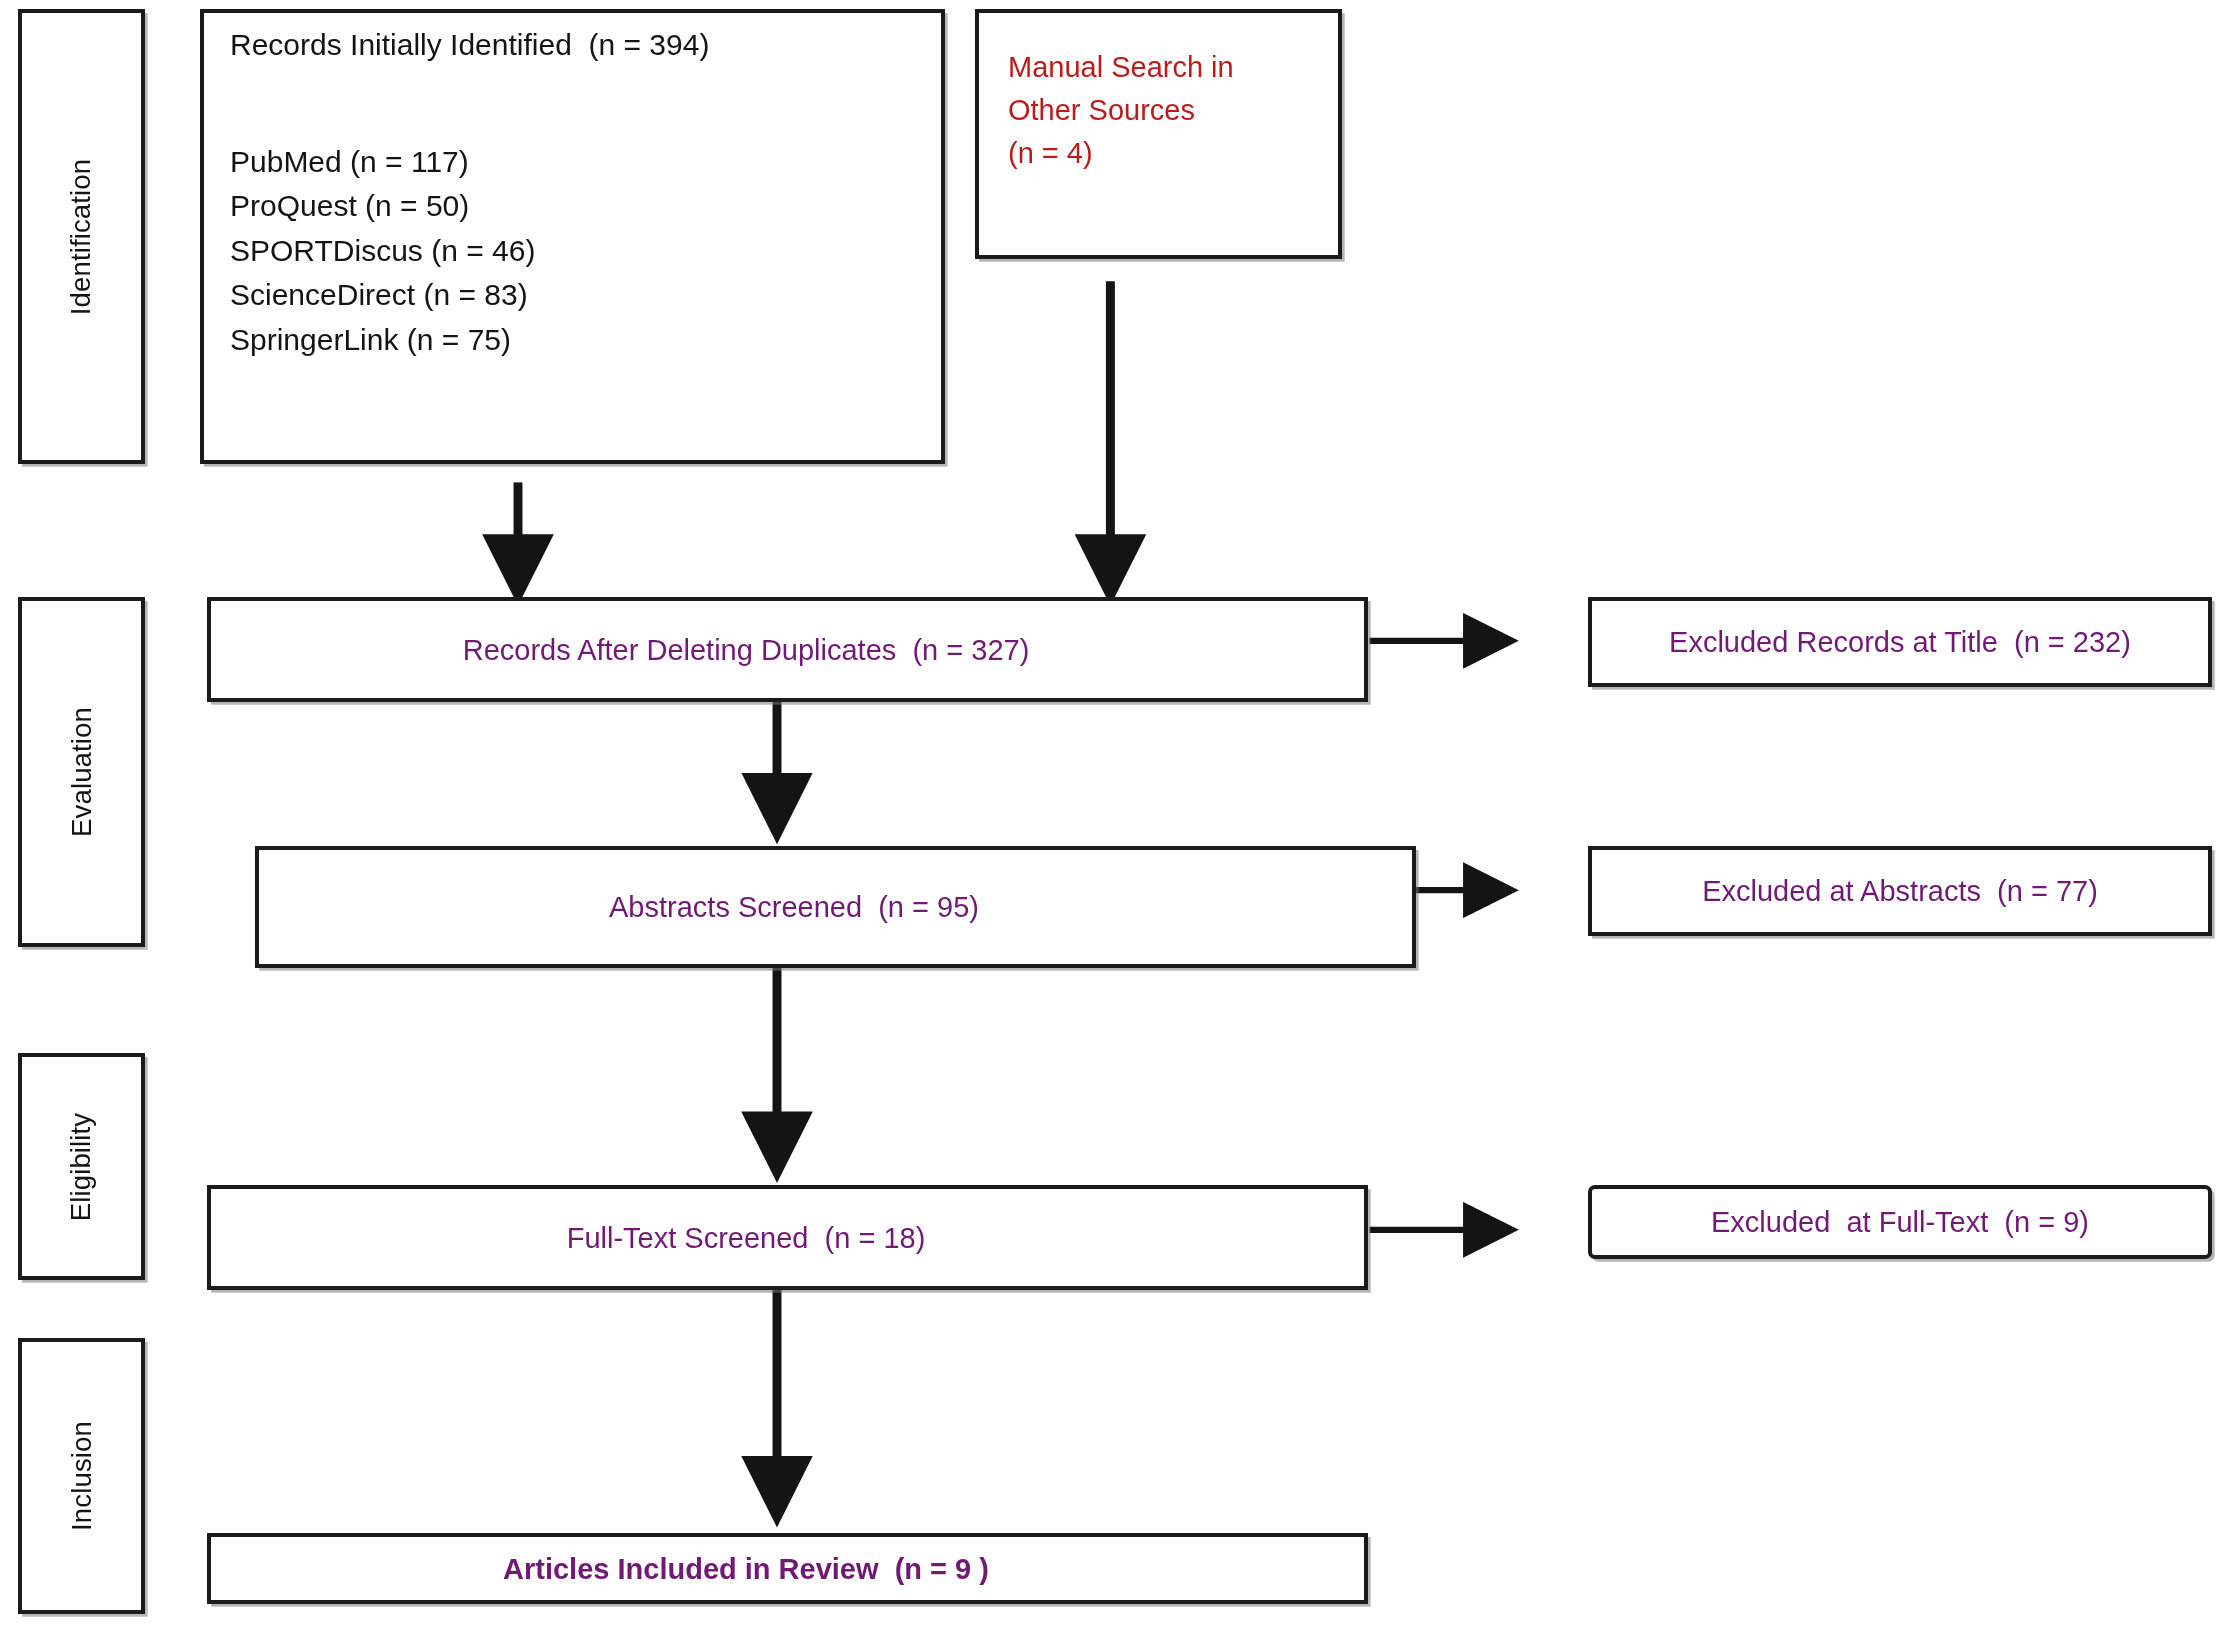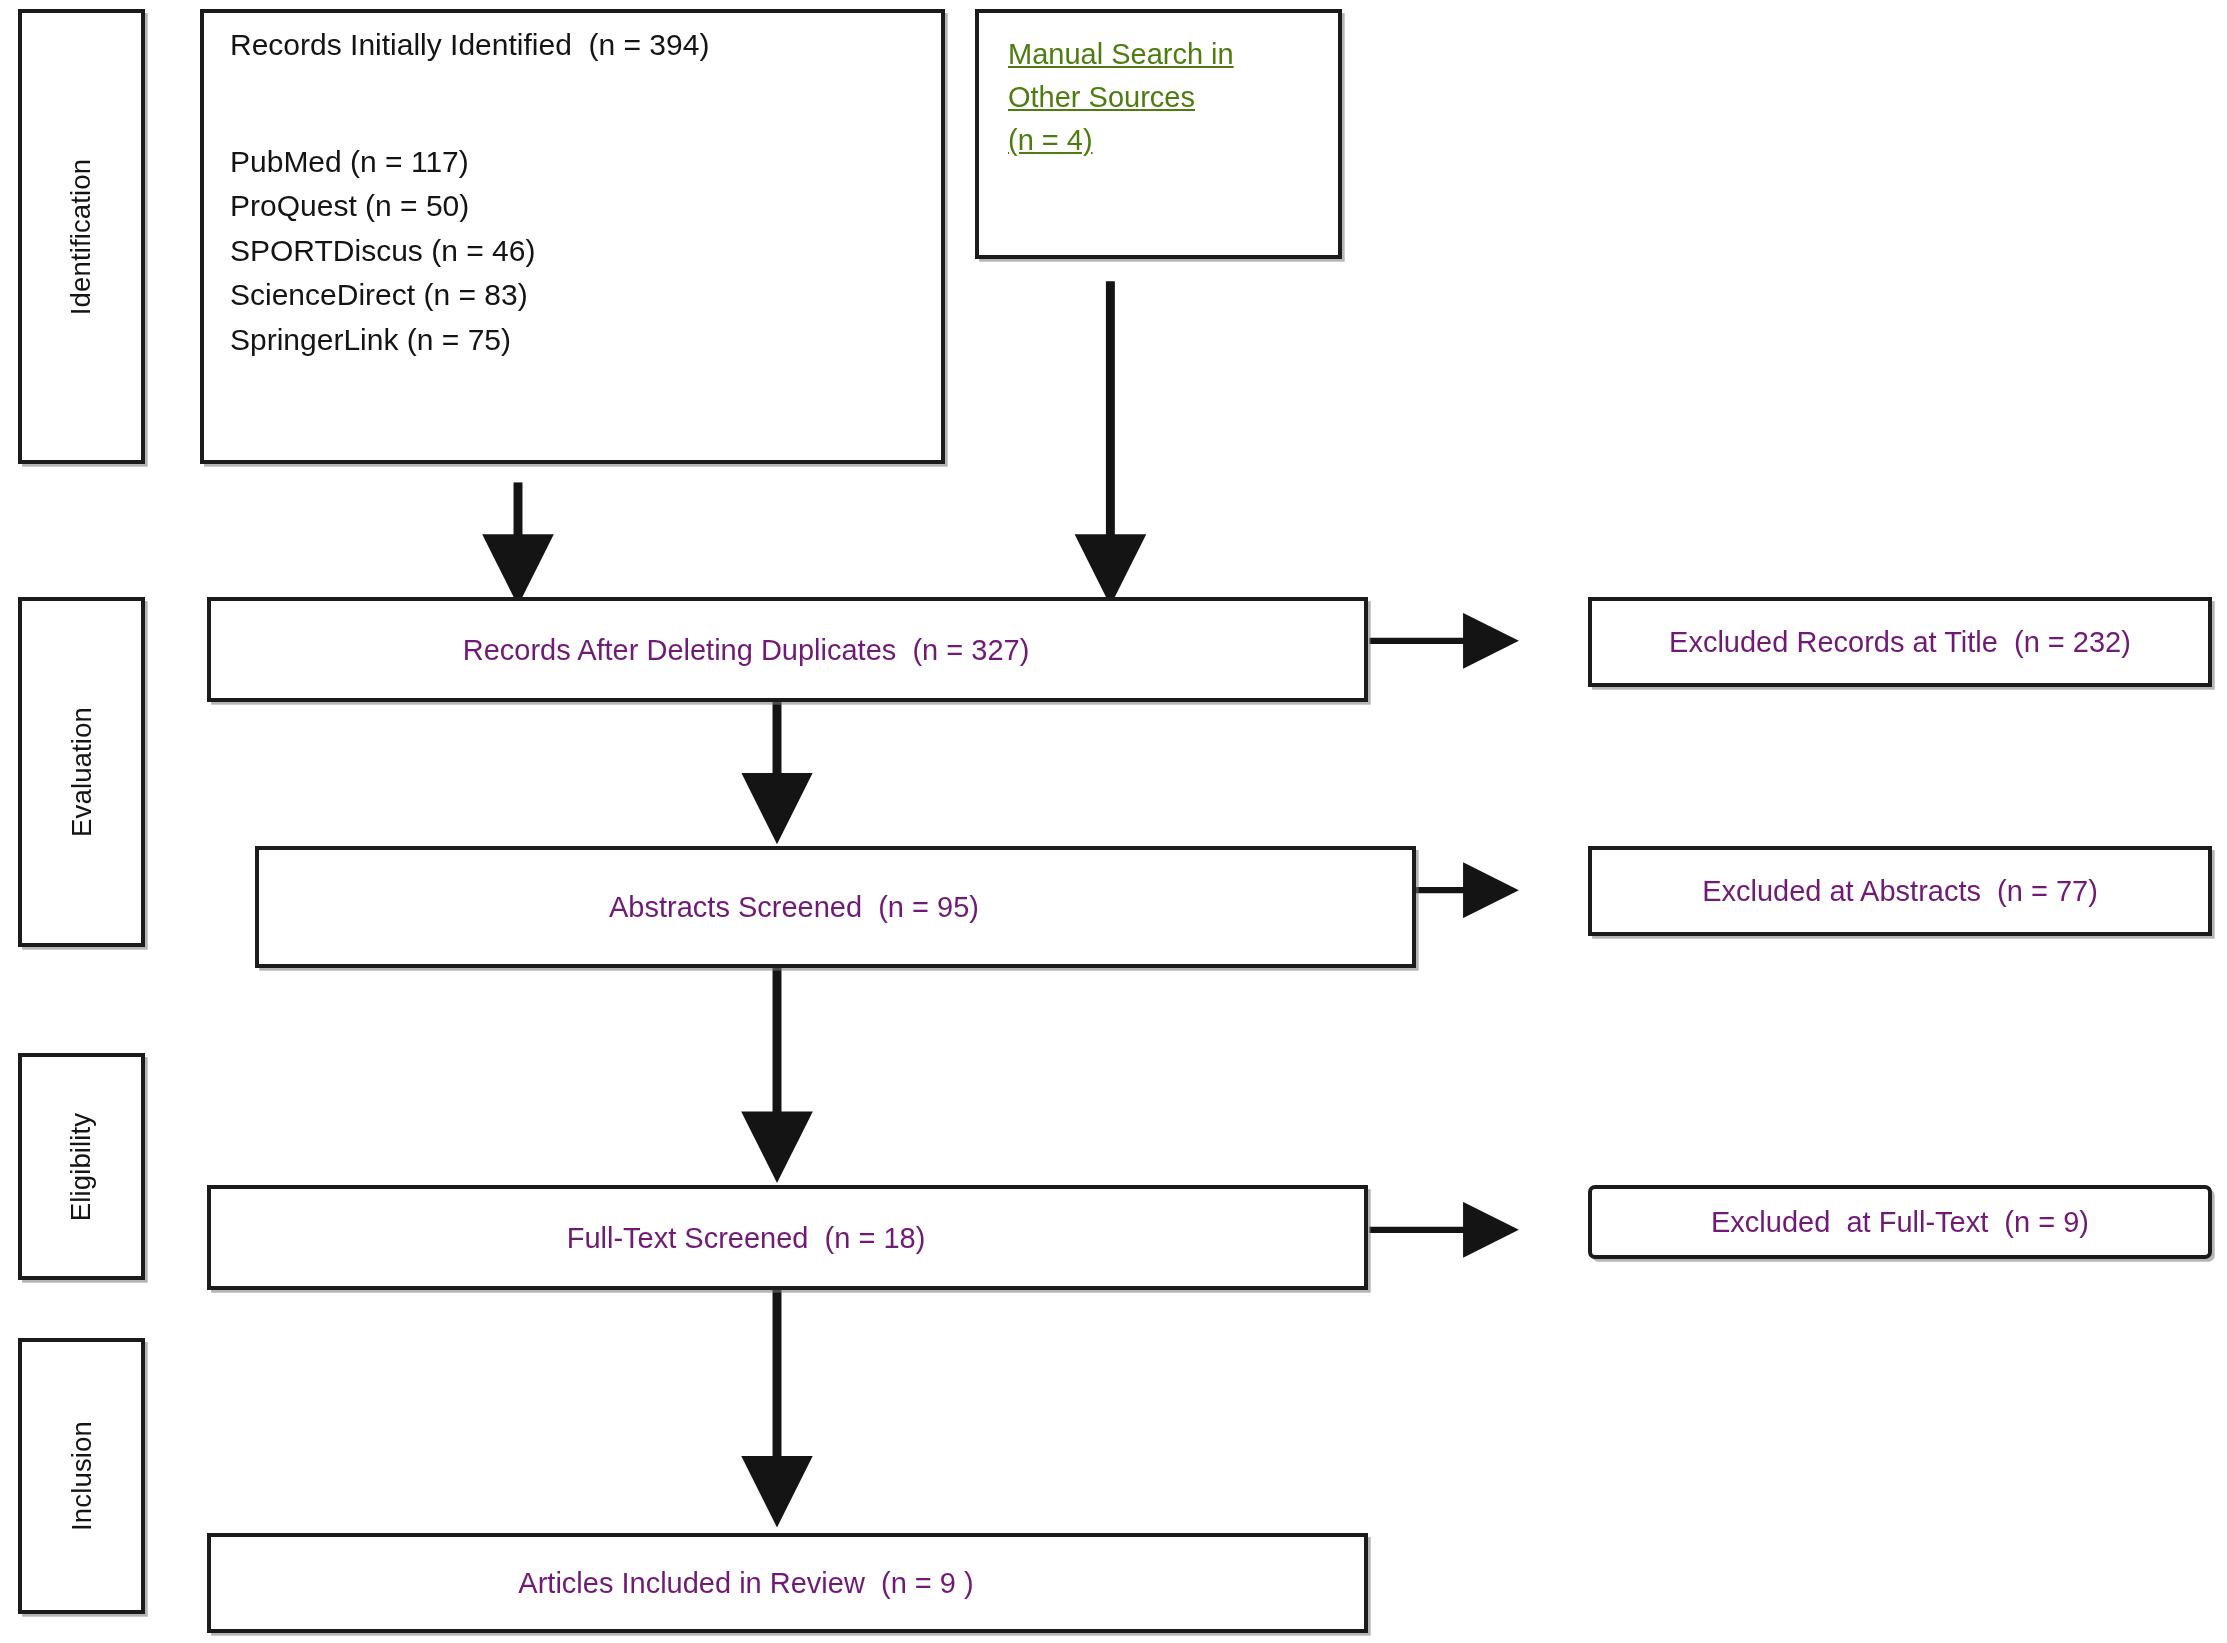--- a/index.html
+++ b/index.html
@@ -59,25 +59,24 @@
     top: 127px;
     font-size: 30px;
     line-height: 1.48;
     color: #141414;
   }
   .ident-sources div { white-space: pre; }
 
   .manual-text {
     position: absolute;
     left: 29px;
-    top: 20px;
+    top: 33px;
     font-size: 29px;
     line-height: 1.48;
-    color: #4d7c0f;
-    text-decoration: underline;
+    color: #b91c1c;
   }
   .manual-text div { white-space: pre; }
 
   
   .row-text {
     position: absolute;
     left: 0;
     right: 0;
     top: 50%;
     transform: translateY(-50%);
@@ -182,18 +181,18 @@
   </div>
 
   <div class="box" style="left:207px; top:1185px; width:1161px; height:105px;">
     <span class="row-text shift-left">Full-Text Screened  (n = 18)</span>
   </div>
 
   <div class="box" style="left:1588px; top:1185px; width:624px; height:74px;border-radius:7px;">
     <span class="row-text">Excluded  at Full-Text  (n = 9)</span>
   </div>
 
-  <div class="box" style="left:207px; top:1533px; width:1161px; height:100px;">
+  <div class="box" style="left:207px; top:1533px; width:1161px; height:71px;font-weight:bold;">
     <span class="row-text shift-left">Articles Included in Review  (n = 9 )</span>
   </div>
 
 </div>
 
 
 </body></html>

